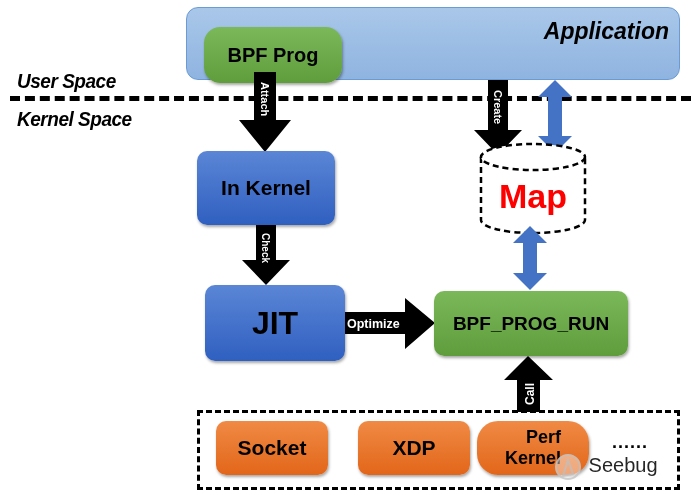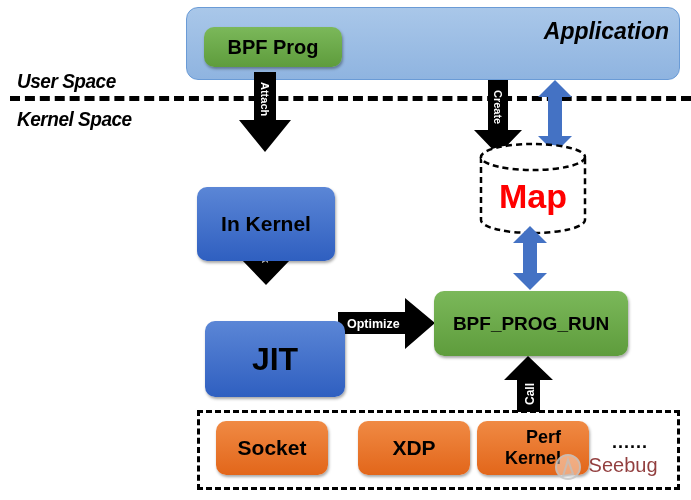--- a/index.html
+++ b/index.html
@@ -6,39 +6,39 @@
   body { width:691px; height:500px; position:relative; overflow:hidden;
          font-family:"Liberation Sans", "DejaVu Sans", sans-serif; }
   .abs { position:absolute; }
   .box { position:absolute; display:flex; align-items:center; justify-content:center;
          text-align:center; font-weight:bold; color:#000; border-radius:10px;
          box-shadow: 1px 2px 3px rgba(0,0,0,0.35); box-sizing:border-box; line-height:1.15; }
   .app { left:186px; top:7px; width:494px; height:73px; border-radius:12px;
          background:linear-gradient(#a9c7e9,#8fb4e0); border:1px solid #6a9bd6; box-shadow:none;font-style:italic; }
   .app-title { position:absolute; right:10px; top:10px; font-size:23px; font-weight:bold; }
   .green { background:linear-gradient(#7bb85a,#5e9c3c); }
-  .blue  { background:linear-gradient(#5b86d6,#2f5fc0);margin-top:36px; }
+  .blue  { background:linear-gradient(#5b86d6,#2f5fc0); }
   .orange{ background:linear-gradient(#f08a44,#e2661a);text-align:right; }
-  .bpfprog { left:204px; top:27px; width:138px; height:40px; font-size:20px; }
+  .bpfprog { left:204px; top:27px; width:138px; height:56px; font-size:20px;border-radius:16px; }
   .verifier{ left:197px; top:151px; width:138px; height:74px; font-size:21px; }
   .jit     { left:205px; top:285px; width:140px; height:76px; font-size:32px; }
   .run     { left:434px; top:291px; width:194px; height:65px; font-size:19px; }
   .socket  { left:216px; top:421px; width:112px; height:54px; font-size:21px; }
   .xdp     { left:358px; top:421px; width:112px; height:54px; font-size:21px; }
-  .perf    { left:477px; top:421px; width:112px; height:54px; font-size:18px; }
+  .perf    { left:477px; top:421px; width:112px; height:54px; font-size:18px;border-radius:21px; }
   .label-space { position:absolute; font-style:italic; font-weight:bold; font-size:20px;
                  color:#000; transform:scaleX(0.95); transform-origin:left; letter-spacing:-0.5px; }
   .dash-line { position:absolute; left:10px; top:96px; width:681px; height:0;
                border-top:5px dashed #000; }
   .events-frame { position:absolute; left:197px; top:410px; width:483px; height:80px;
                   border:3px dashed #000; box-sizing:border-box; }
   .ellipsis { position:absolute; left:612px; top:432px; font-weight:bold; font-size:18px; letter-spacing:1px; }
   .arrow-text { font-family:"Liberation Sans", sans-serif; font-weight:bold; fill:#fff; font-size:11px; }
   .map-text { font-weight:bold; fill:#ff0000; font-size:34px; }
-  .watermark { position:absolute; left:553px; top:452px; color:#7f1d1d; font-size:20px; opacity:0.85; }
+  .watermark { position:absolute; left:553px; top:452px; color:#000000; font-size:20px; opacity:0.85; }
 </style>
 </head>
 <body>
 
 <div class="box app">
   <span class="app-title">Application</span>
 </div>
 <div class="box green bpfprog">
   <span>BPF Prog</span>
 </div>

